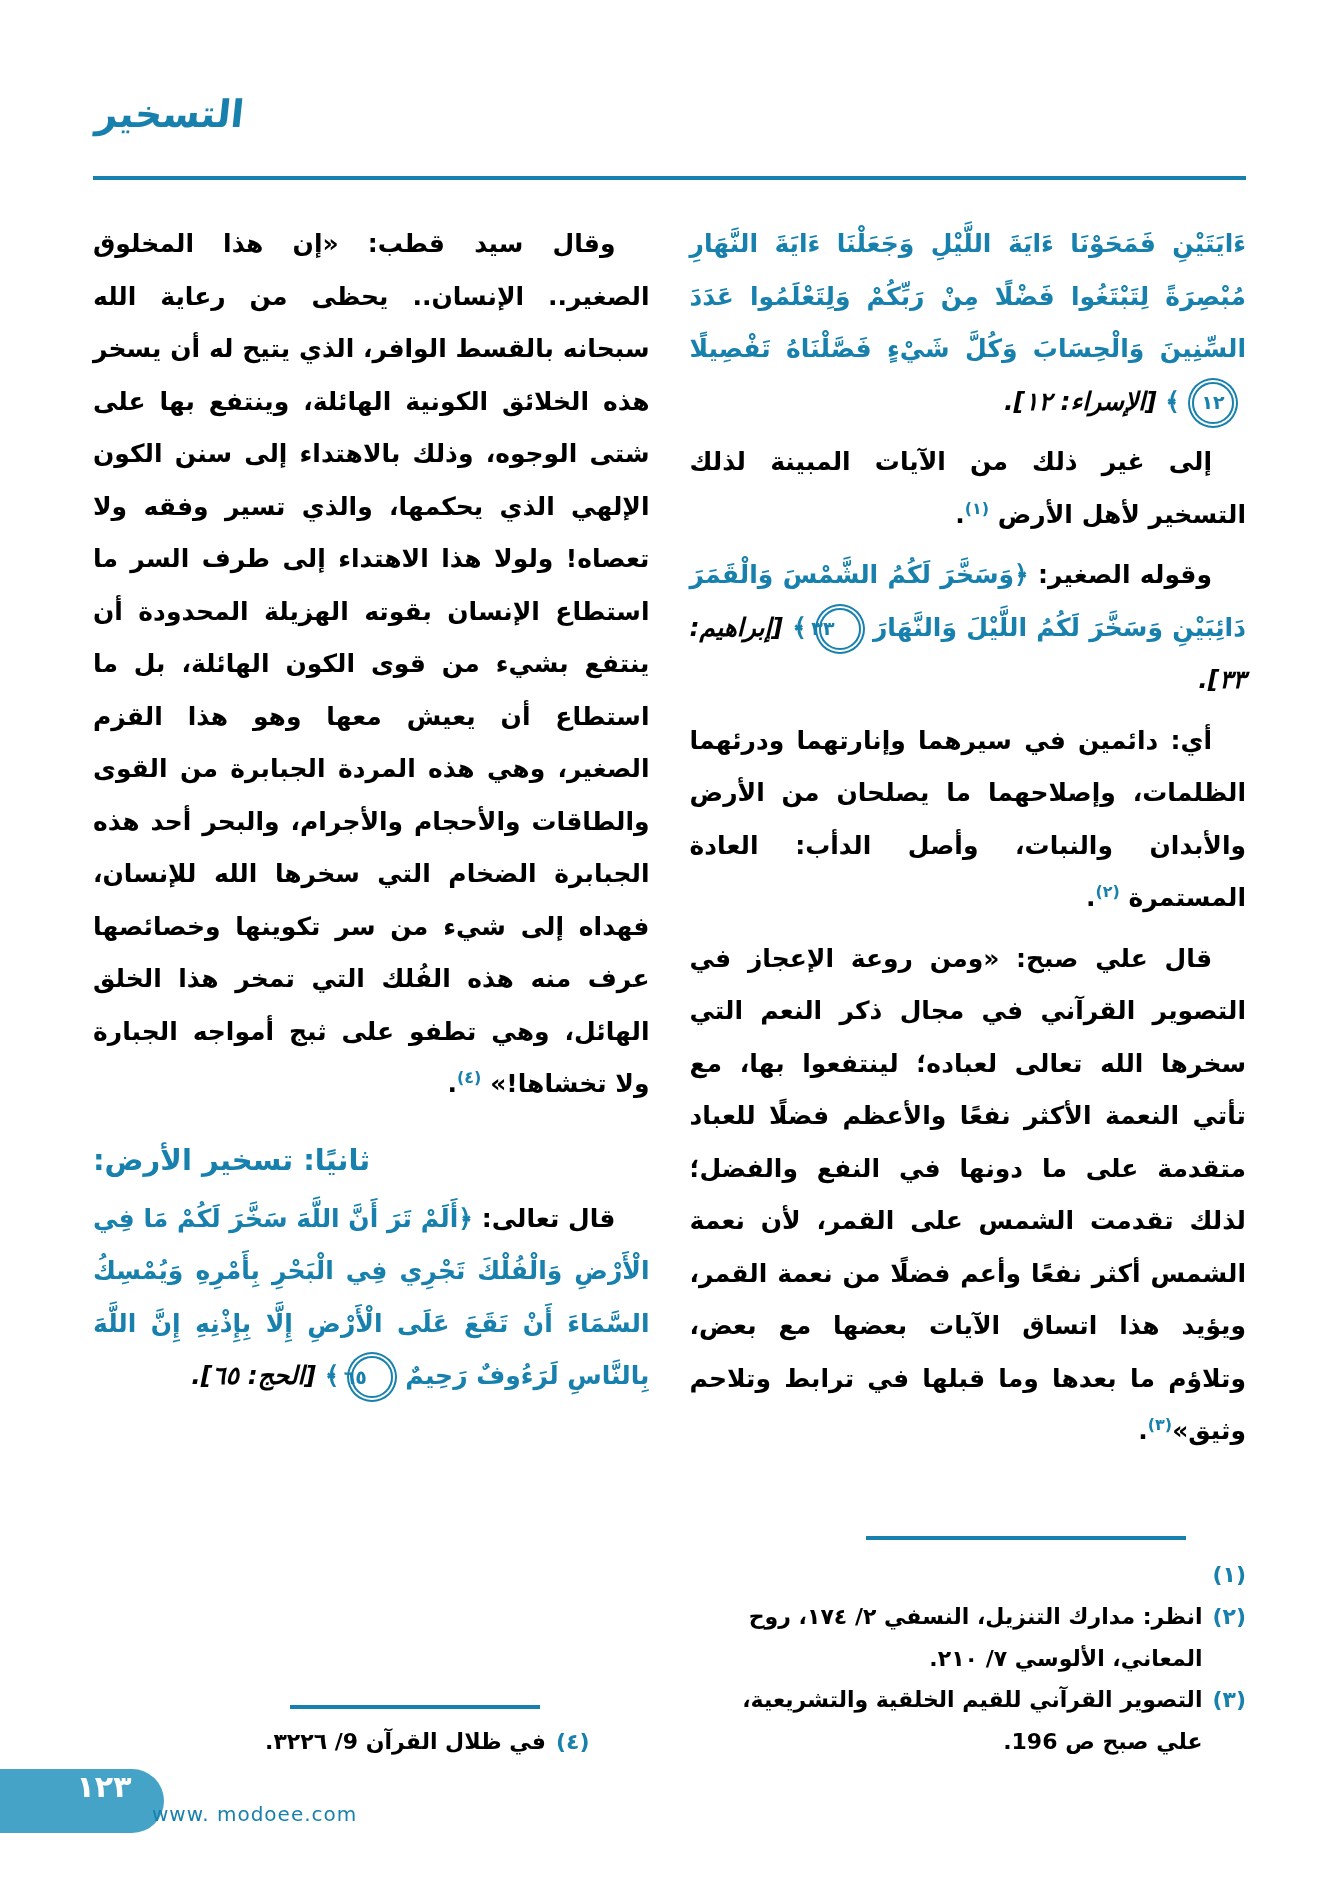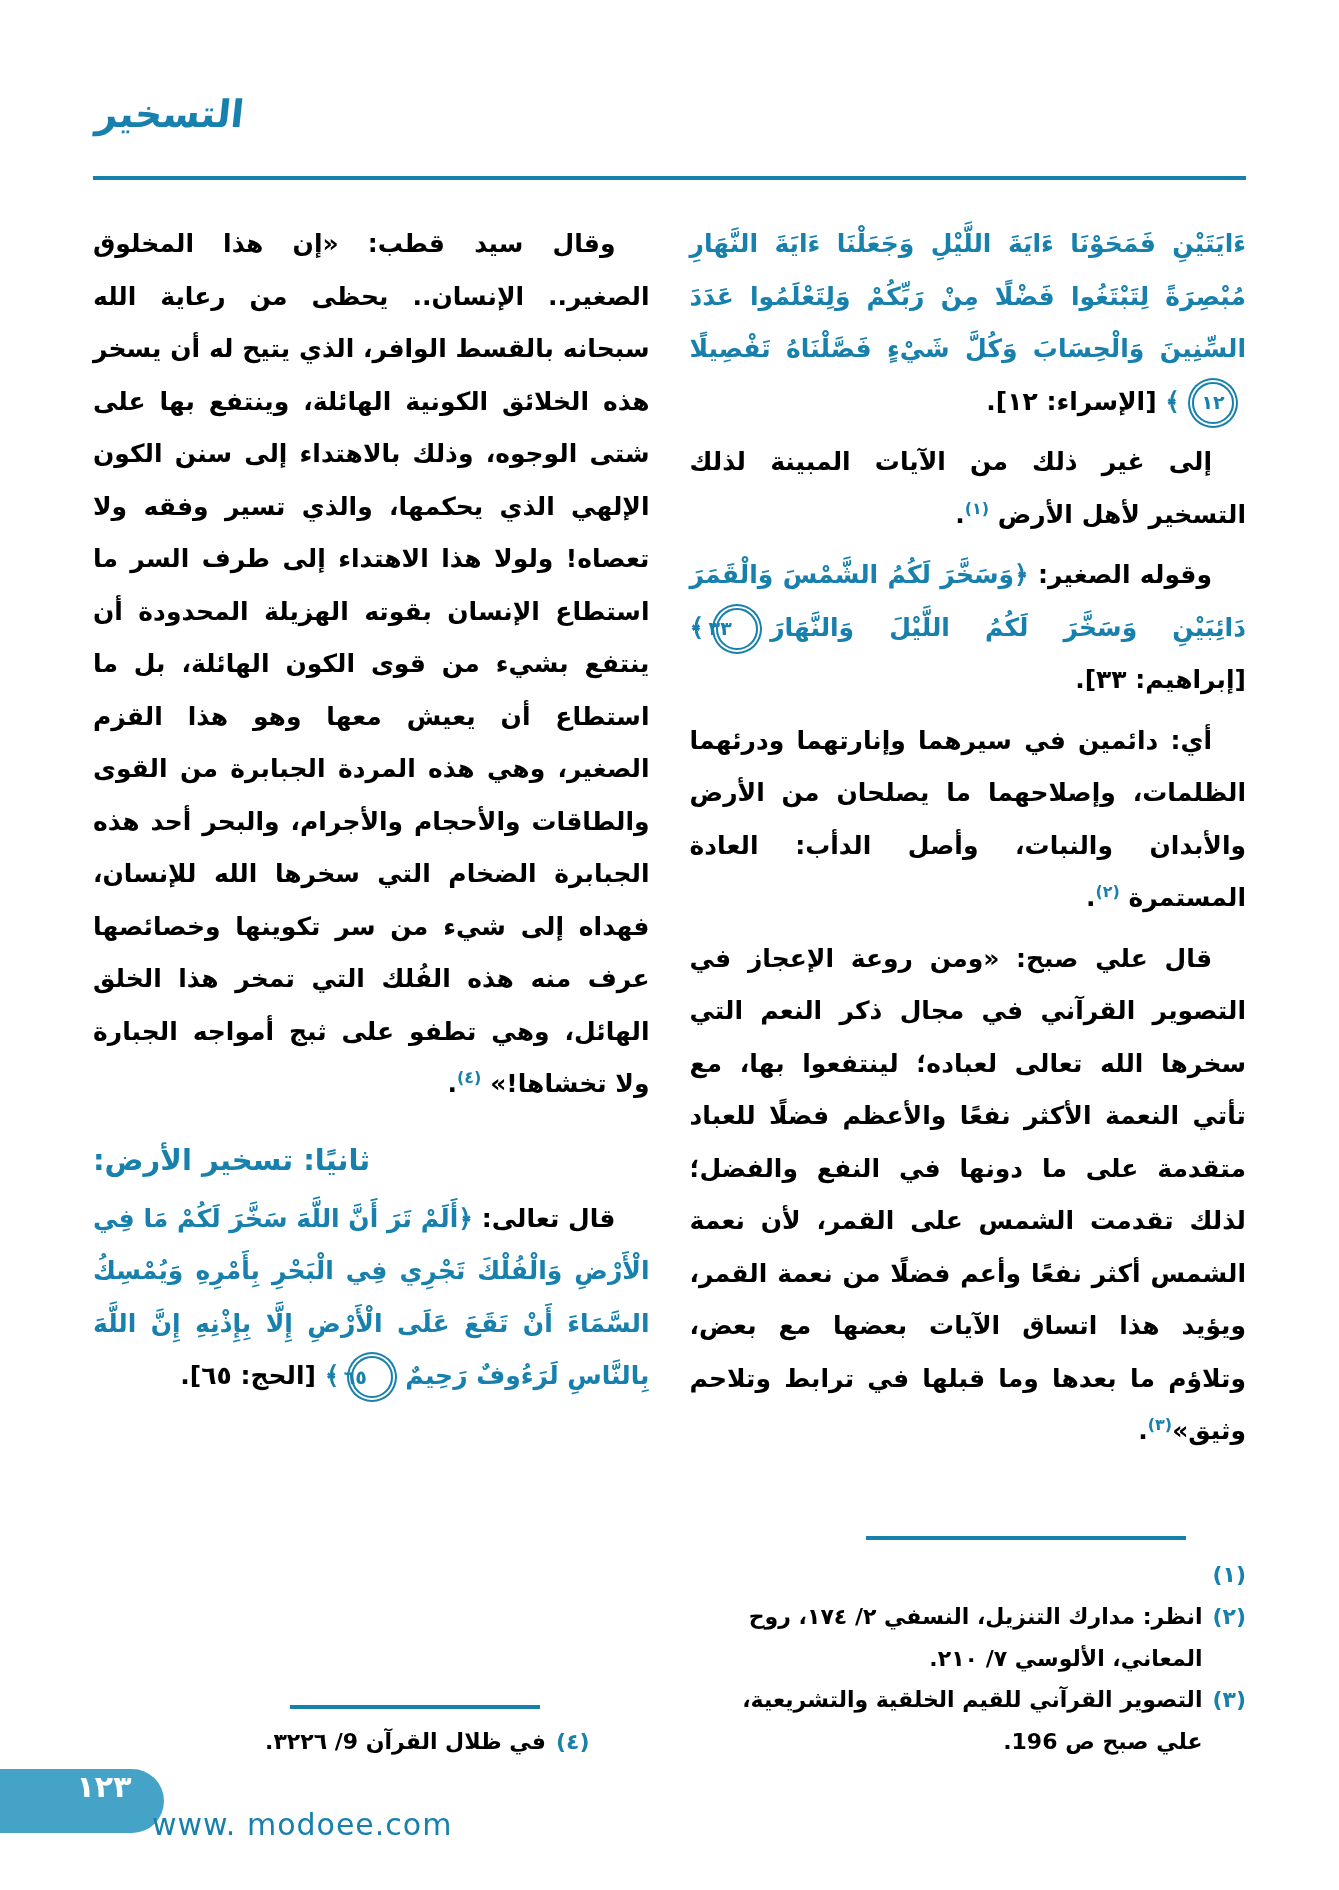--- a/index.html
+++ b/index.html
@@ -33,21 +33,21 @@
   }
   .col{
     flex:1 1 0;display:flex;flex-direction:column;min-width:0;
   }
   .body{
     font-size:25px;font-weight:bold;line-height:2.1;
     text-align:justify;margin:0 0 8px 0;
   }
   .indent{text-indent:34px;}
   .q{color:var(--accent);}
-  .ref{color:#000;}
+  .ref{color:#000;font-style:italic;}
   .ayah-mark{
     display:inline-flex;align-items:center;justify-content:center;
     width:38px;height:38px;border-radius:50%;
     border:2px solid var(--accent);
     box-shadow:0 0 0 2px #fff,0 0 0 4px var(--accent);
     color:var(--accent);font-size:19px;font-weight:bold;line-height:1;
     margin:0 12px;vertical-align:middle;
   }
   .fn-ref{
     color:var(--accent);font-size:16px;font-weight:bold;
@@ -73,23 +73,23 @@
   .left-col .fn-rule{width:250px;margin:0 110px 12px auto;}
   .left-col .fn{padding-right:60px;}
   
   .page-pill{
     position:absolute;left:0;bottom:57px;width:120px;height:64px;
     background:var(--pill);border-radius:0 34px 34px 0;
     display:flex;align-items:flex-start;justify-content:center;
     color:#fff;font-size:30px;font-weight:bold;padding-left:44px;
   }
   .website{
-    position:absolute;left:152px;bottom:48px;
+    position:absolute;left:152px;bottom:64px;
     direction:ltr;color:var(--accent);
-    font-size:30px;letter-spacing:1px;
+    font-size:20px;letter-spacing:1px;
   }
 </style>
 </head>
 <body>
 
 <div class="page">
 
   <div class="chapter-title">التسخير</div>
   <div class="header-rule"></div>
 

